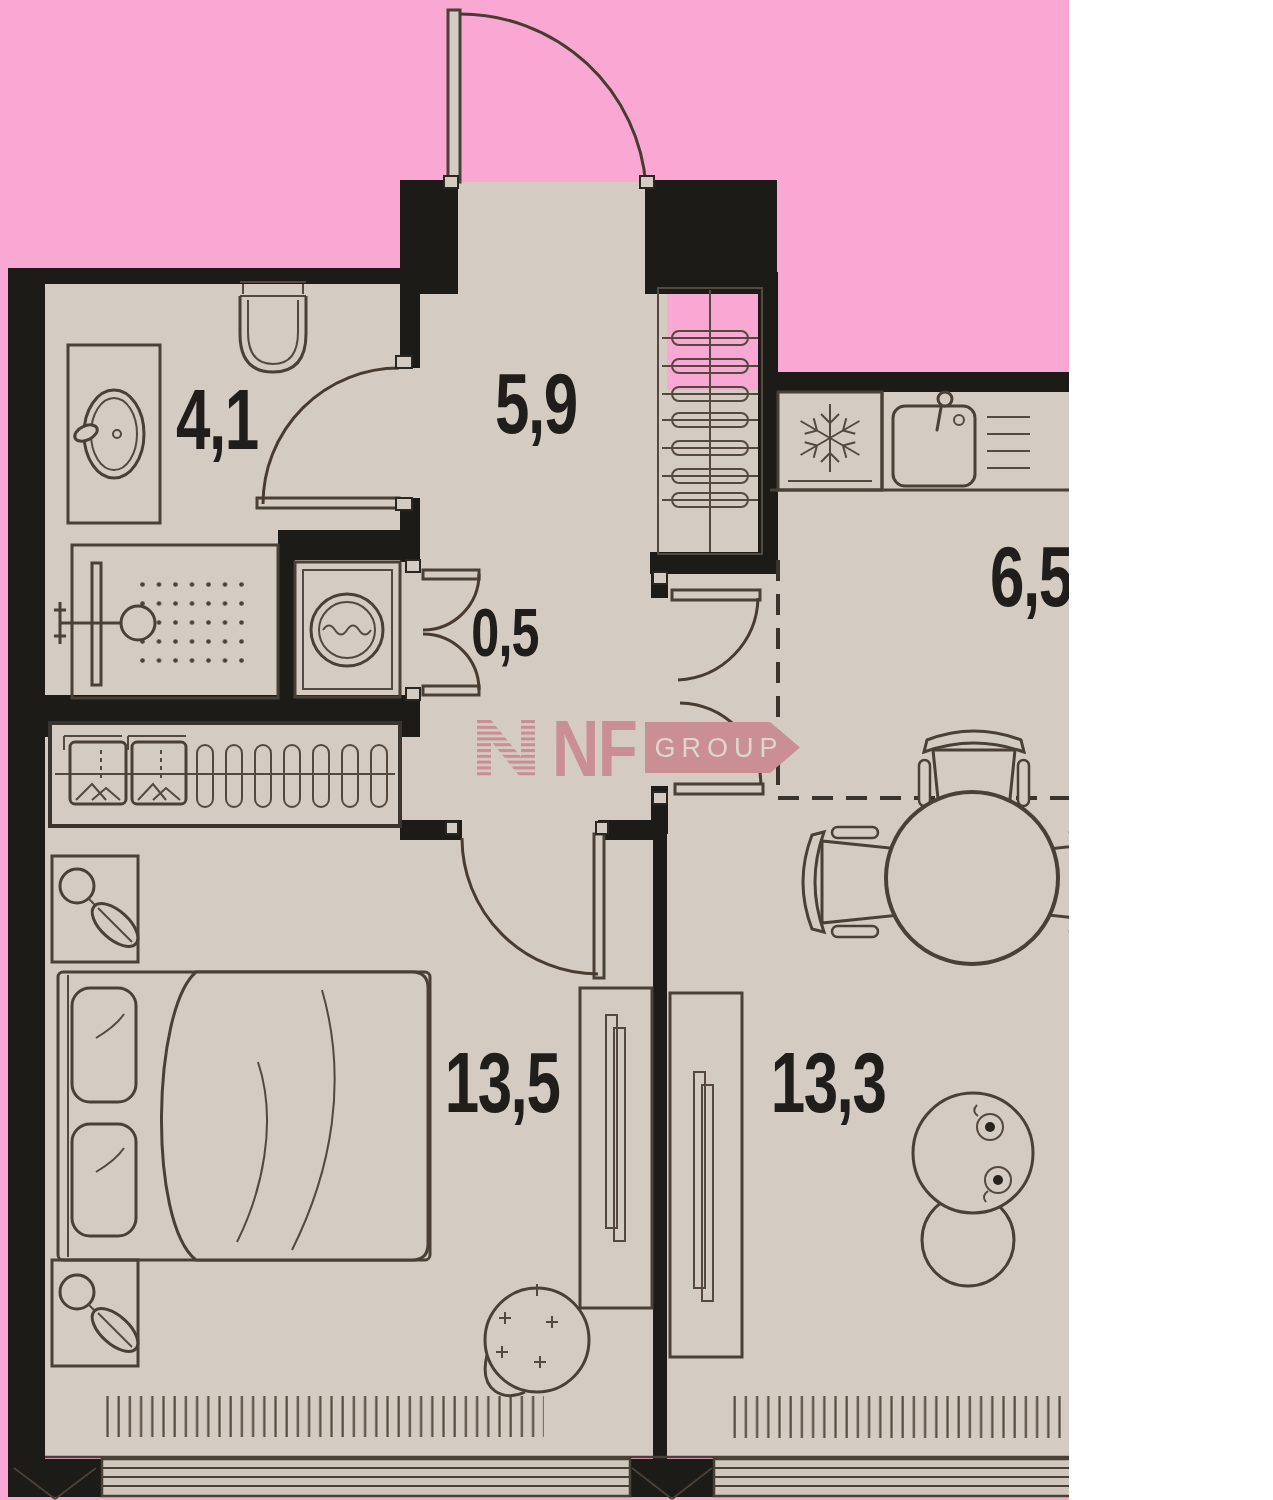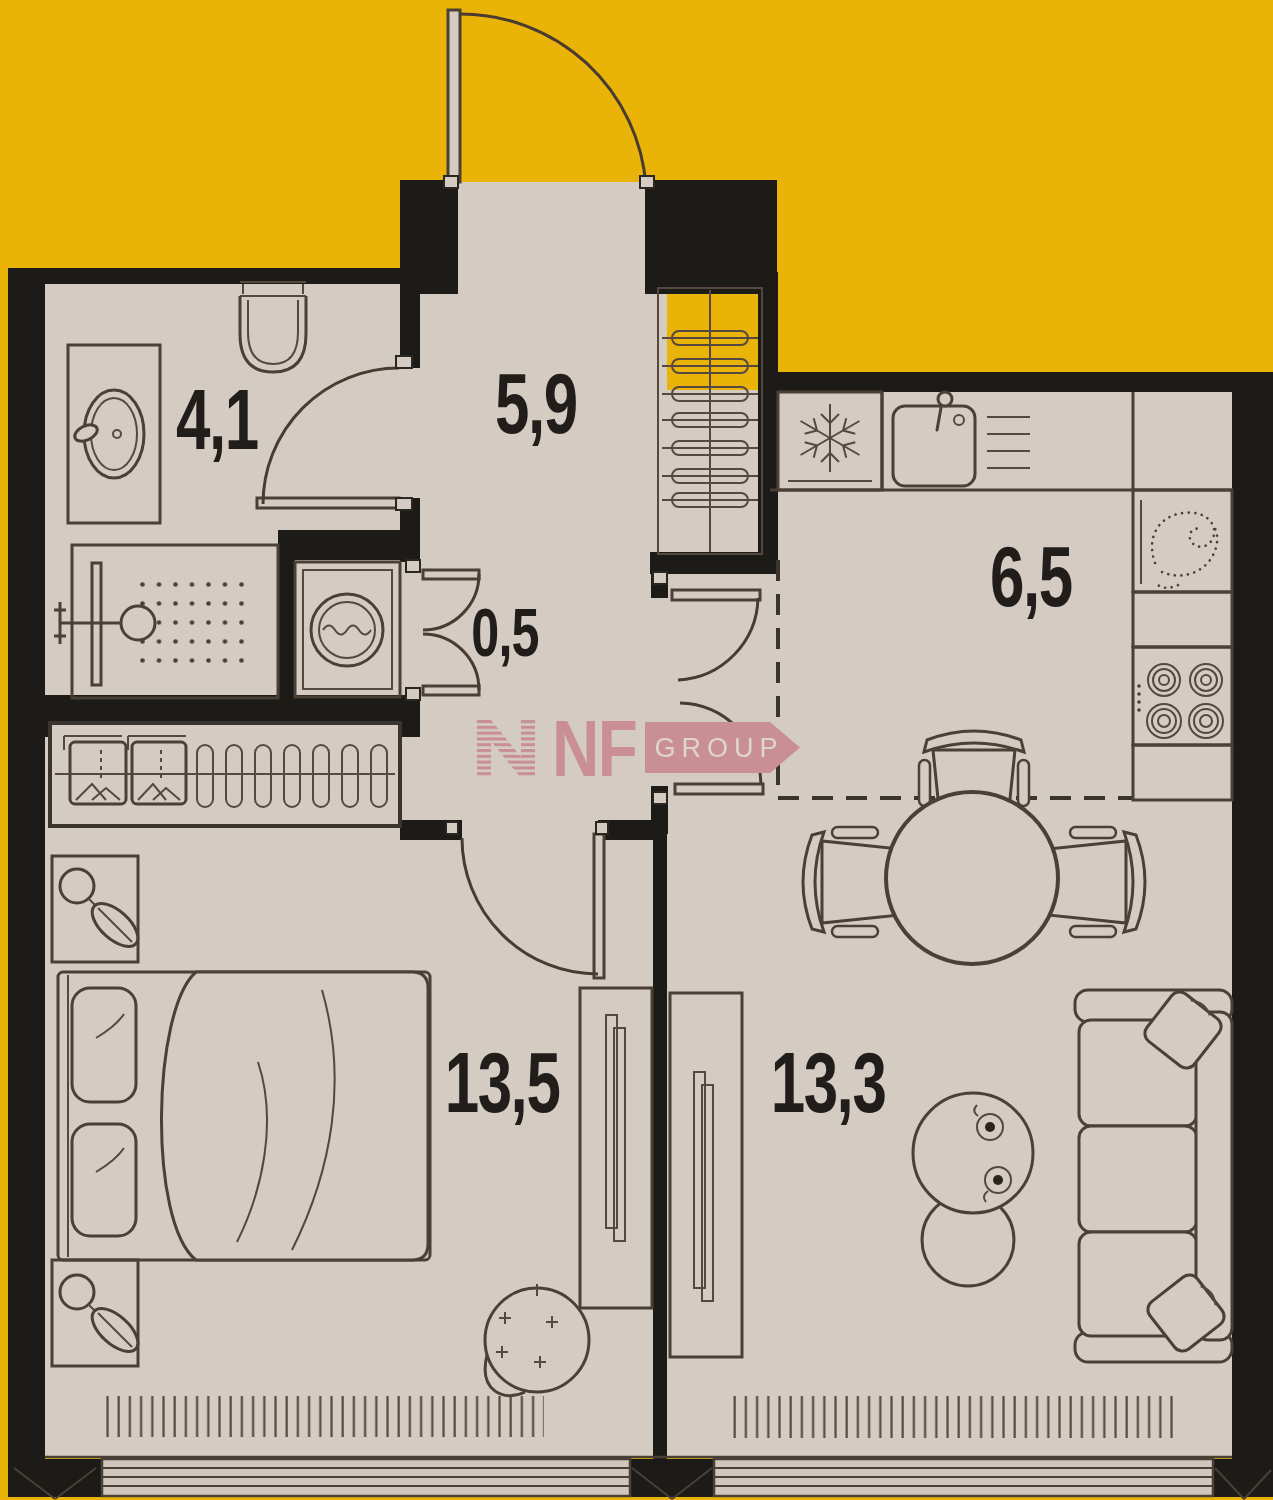--- a/index.html
+++ b/index.html
@@ -1,16 +1,16 @@
 <!DOCTYPE html>
 <html><head>
 <meta charset="utf-8">
 <style>
   html,body{margin:0;padding:0;background:#ffffff;}
-  .canvas{position:relative;width:1273px;height:1500px;background:#eab308;overflow:hidden;font-family:"Liberation Sans",sans-serif;text-align:right;}
+  .canvas{position:relative;width:1069px;height:1500px;background:#f9a8d4;overflow:hidden;font-family:"Liberation Sans",sans-serif;text-align:right;}
   .canvas svg{position:absolute;left:0;top:0;}
   svg text{font-family:"Liberation Sans",sans-serif;}
   .area{font-size:86px;font-weight:700;fill:#201d1b;letter-spacing:-2px;}
   .area-s{font-size:68px;font-weight:700;fill:#201d1b;letter-spacing:-1px;}
   .nf-word{font-size:80px;font-weight:700;fill:#c98f94;letter-spacing:-2px;}
   .group-word{font-size:27px;font-weight:400;fill:#ded5cd;letter-spacing:6px;}
   .ln{stroke:#4a4036;fill:none;stroke-width:3;}
   .lnf{stroke:#4a4036;fill:#d4cbc3;stroke-width:3;}
   .thin{stroke:#55493f;fill:none;stroke-width:2;}
   .door{stroke:#4a3b31;fill:none;stroke-width:3;}

